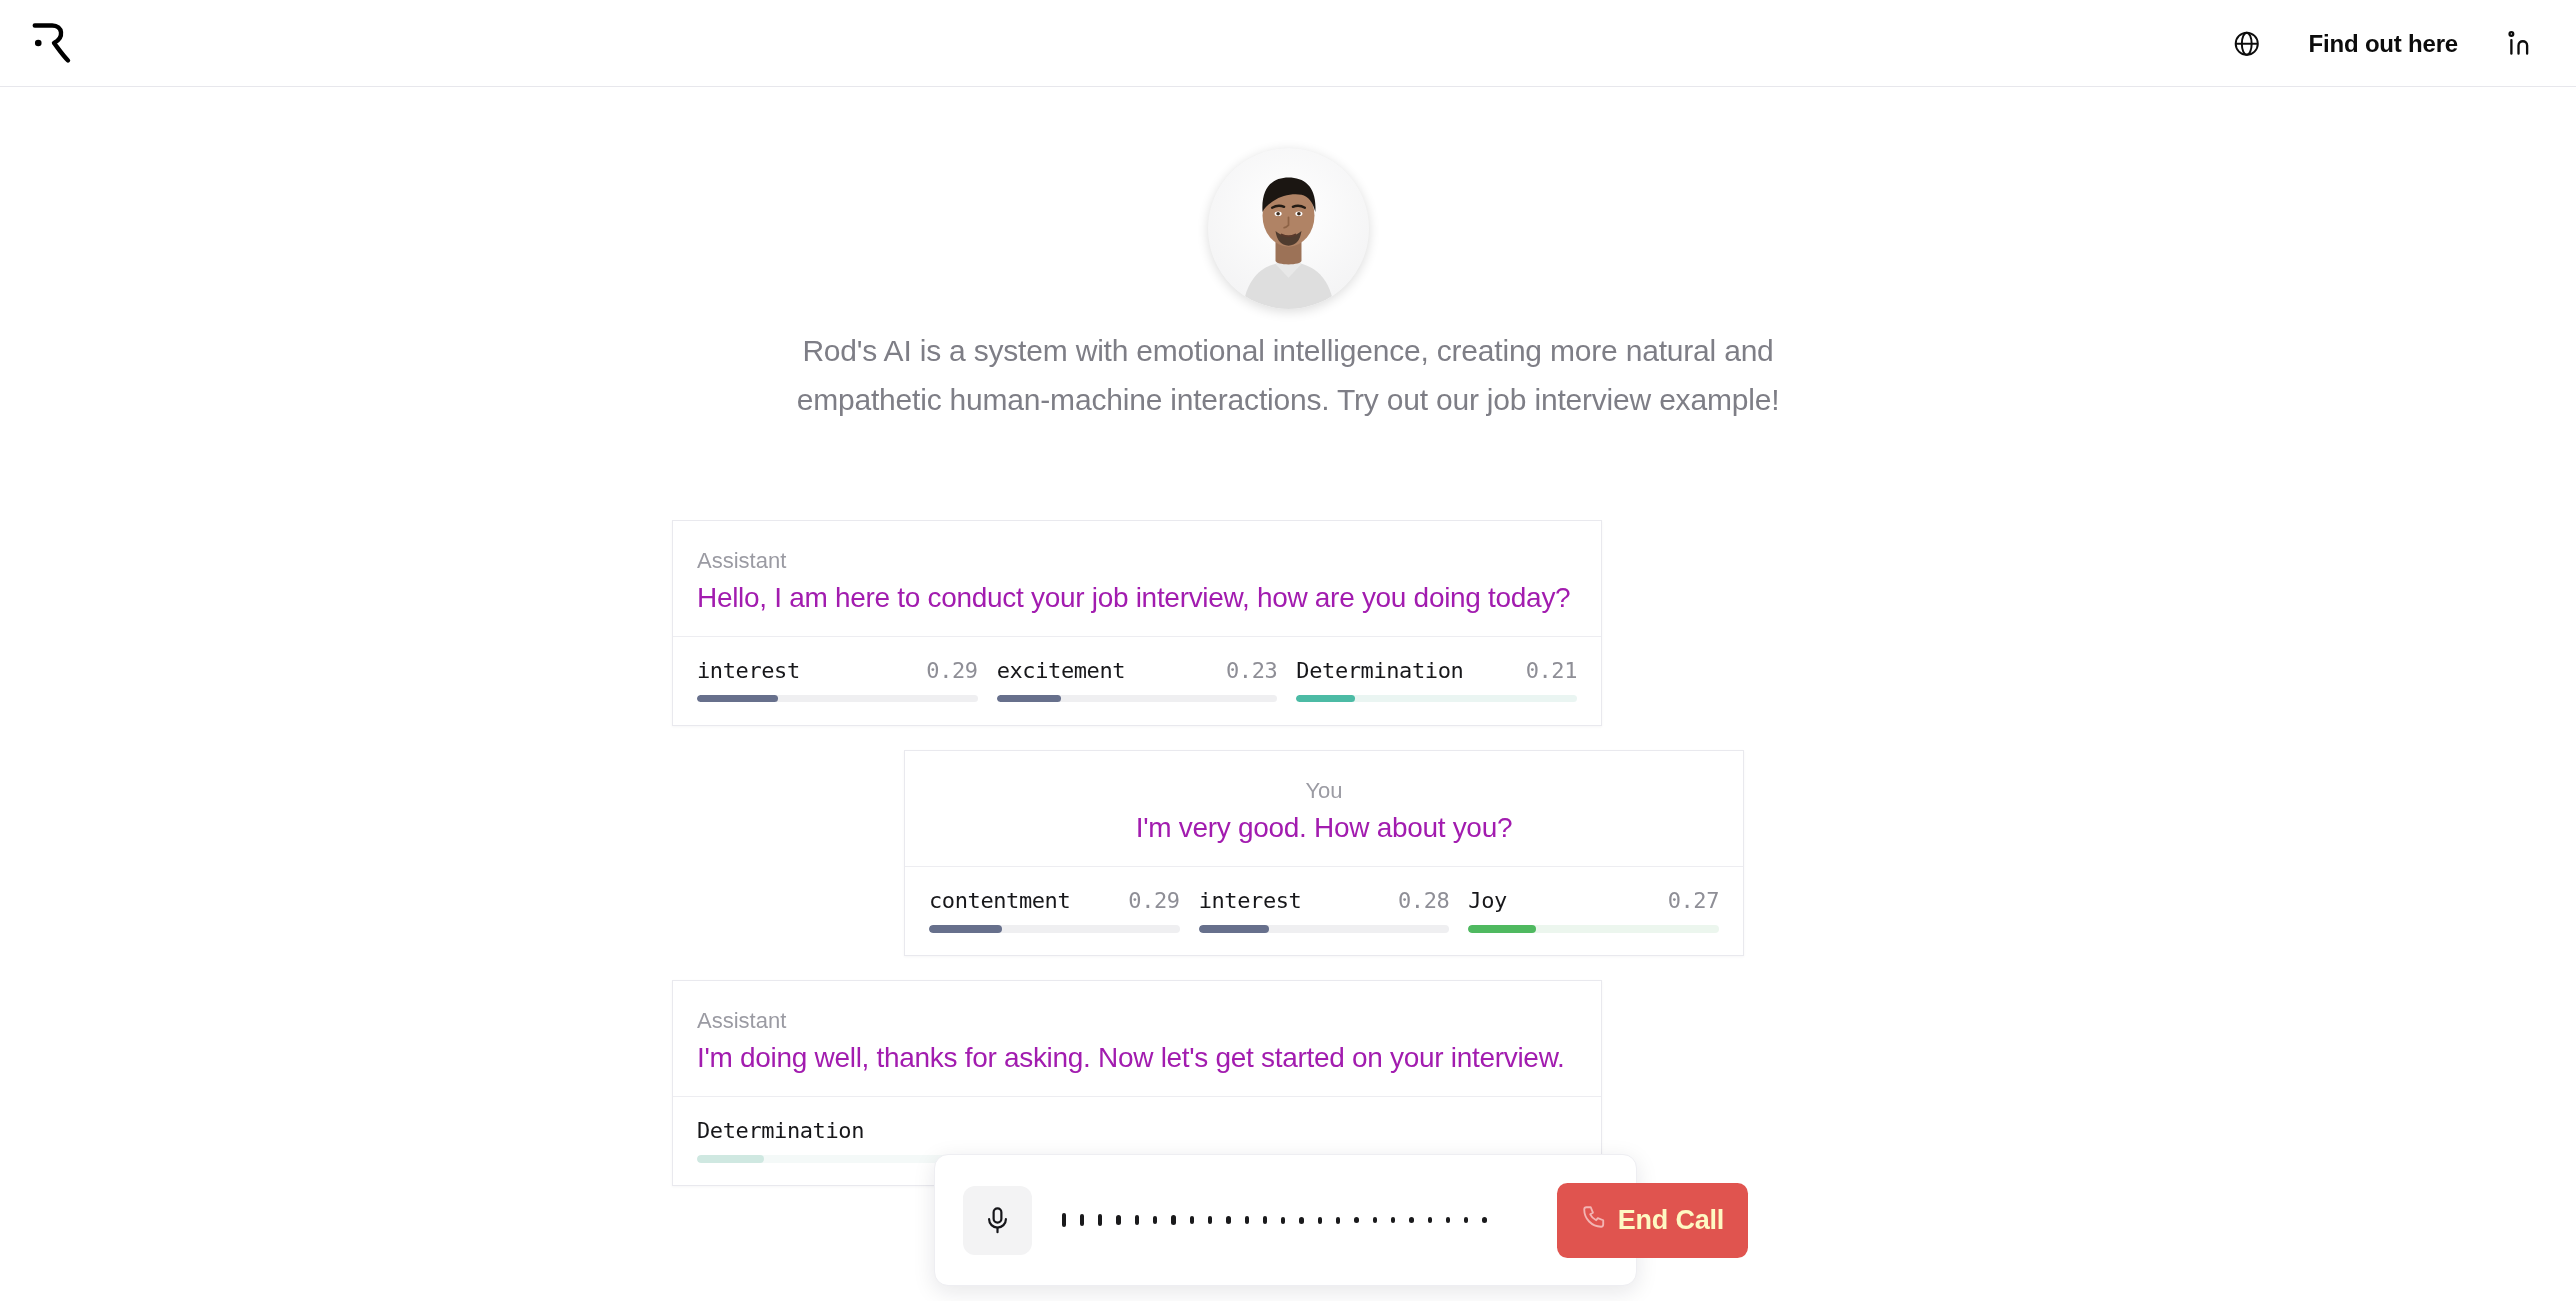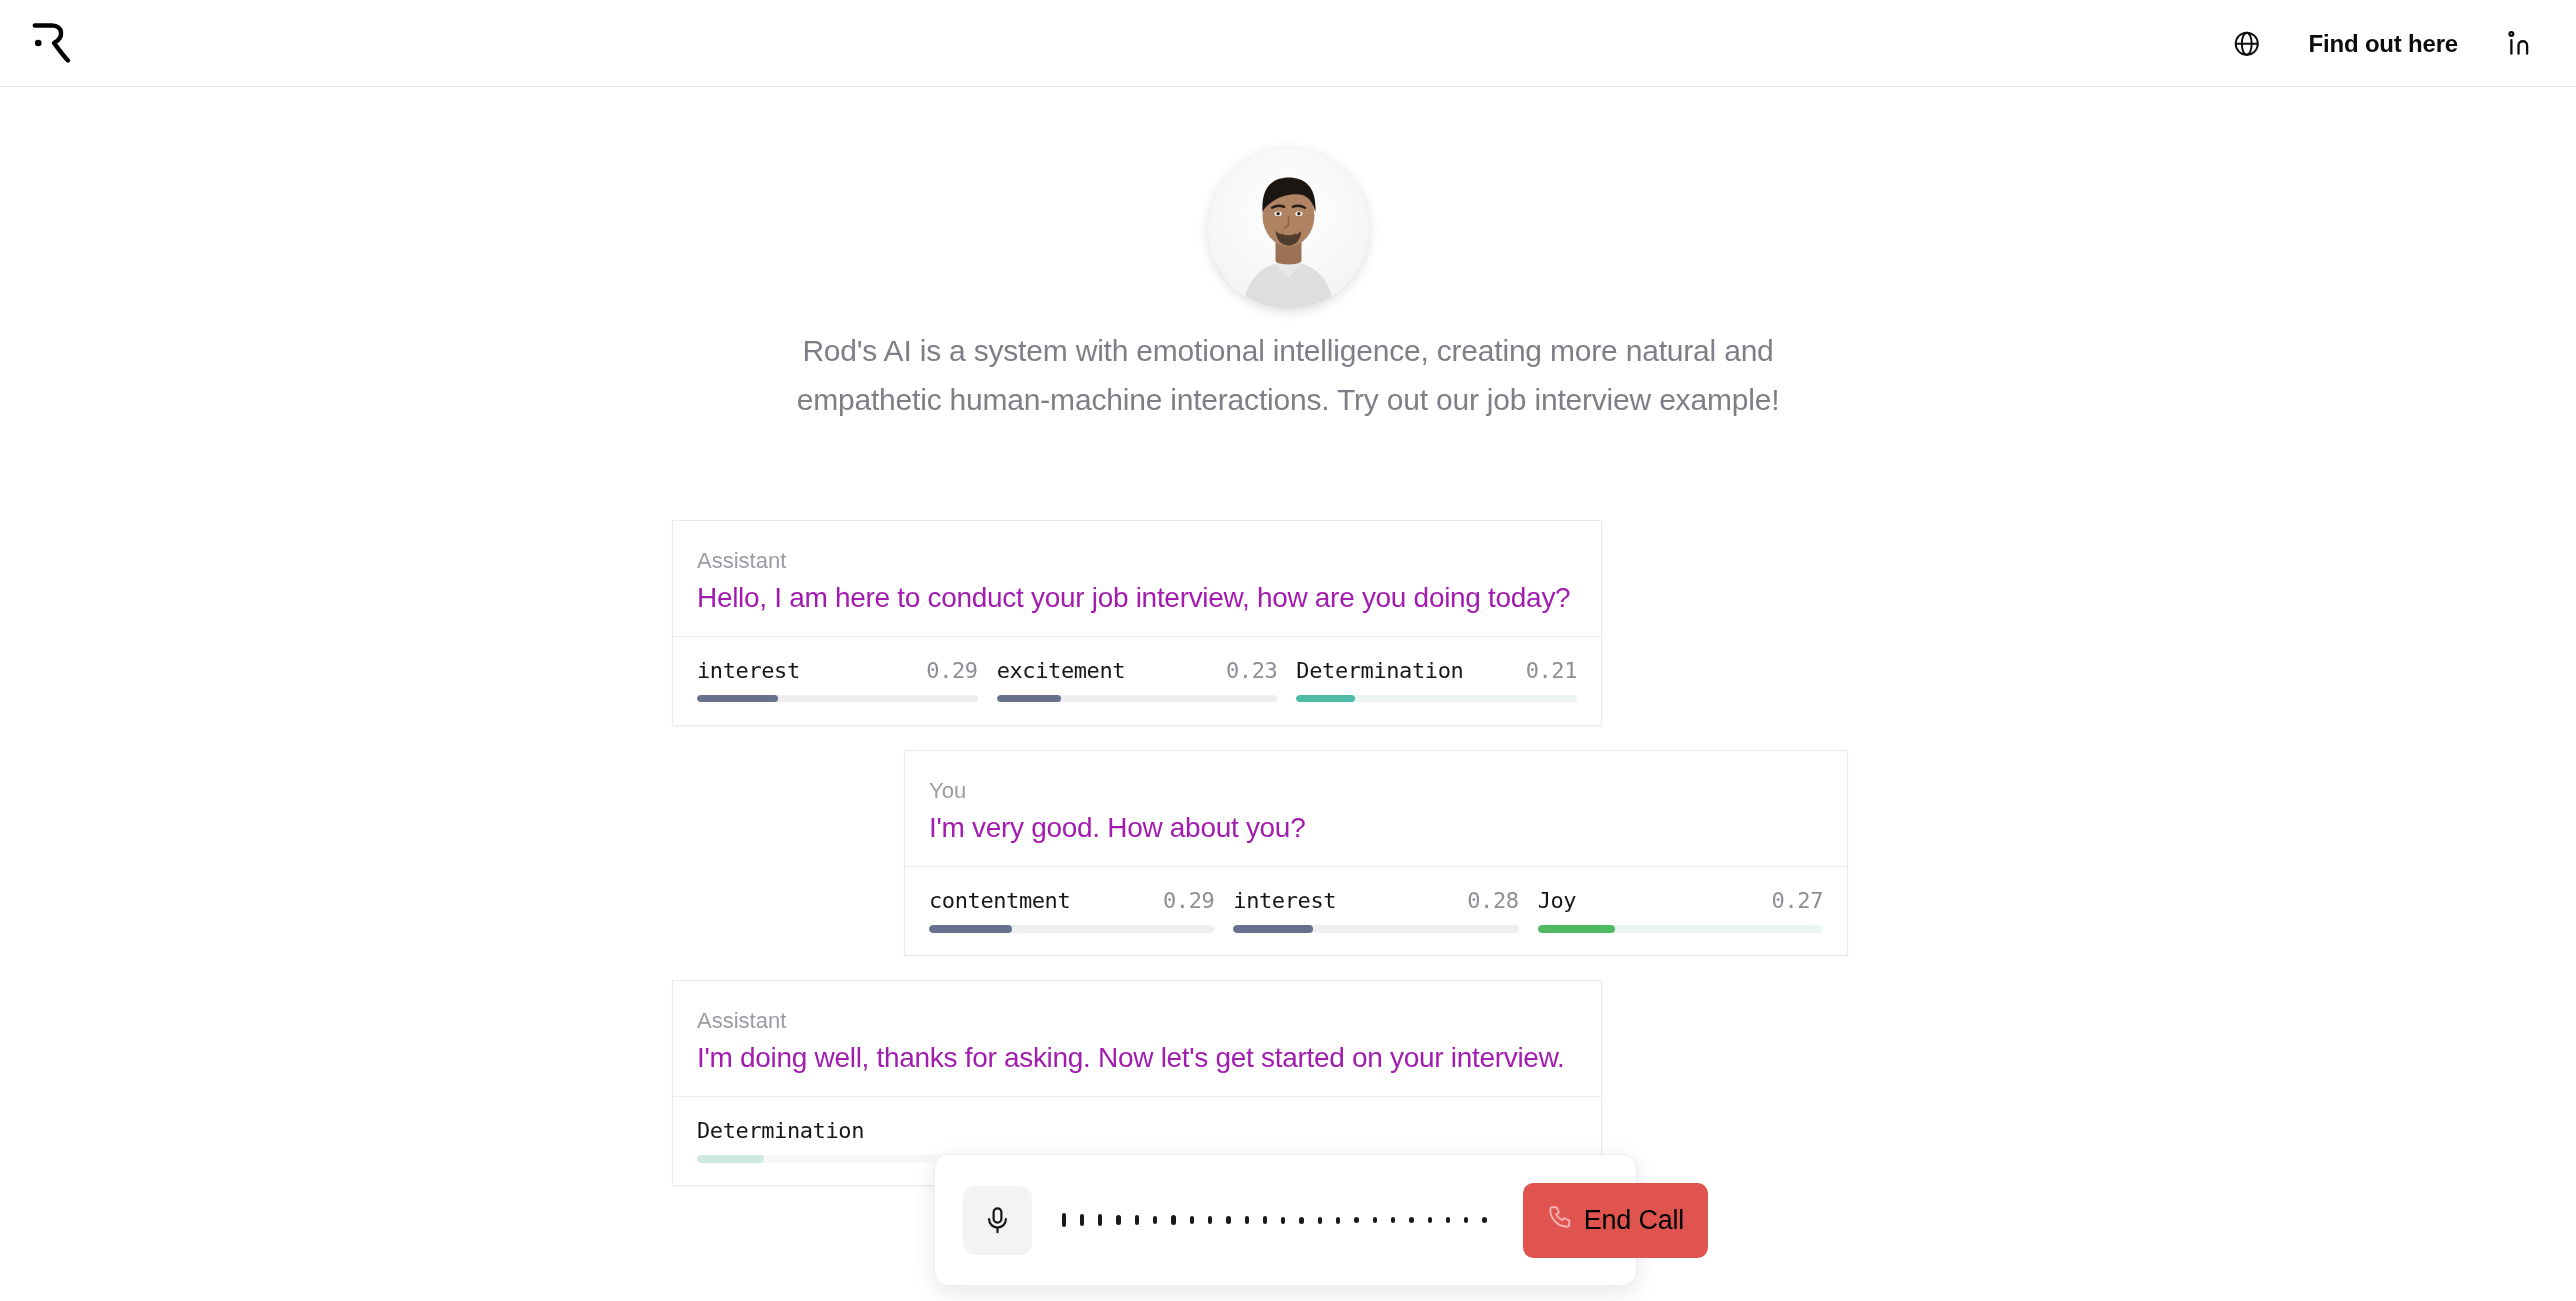--- a/index.html
+++ b/index.html
@@ -120,22 +120,23 @@
     border: 1.7px solid #e9e9ee;
     border-radius: 0;
     box-shadow: 0 0.9px 2.6px rgba(16,16,40,0.04);
     overflow: hidden;
   }
   .msg-card.assistant {
     width: 930px;
     margin-left: 0;
   }
   .msg-card.user {
-    width: 944px;
+    width: 840px;
     margin-left: 232px;
+    text-align: center;
   }
   .msg-body {
     padding: 26px 24px 19px 24px;
   }
   .role {
     font-size: 22px;
     color: #9b9ba3;
     line-height: 28px;
     letter-spacing: 0px;
     margin-bottom: 4.3px;
@@ -237,32 +238,33 @@
     background: #1a1a1c;
     border-radius: 2.6px;
     margin-right: 14px;
     flex: 0 0 auto;
   }
   .end-call {
     flex: 0 0 auto;
     height: 75px;
     border-radius: 10.4px;
     background: #e0544f;
-    color: #000000;
+    color: #fef9c3;
     display: flex;
     align-items: center;
     justify-content: center;
     gap: 10.4px;
     padding: 0 24px;
     font-size: 27px;
-    font-weight: 400;
+    font-weight: 700;
     letter-spacing: -0.2px;
     cursor: pointer;
     border: none;
     font-family: "Liberation Sans", sans-serif;
+    margin-left: 34px;
   }
 </style>
 </head>
 <body>
 
 <div class="header">
 
   <div class="brand">
     <svg width="56" height="56" viewBox="0 0 64 64" aria-hidden="true">
       <path d="M10 12 H30 C42 12 44 26 32 32 C38 40 42 46 48 52" fill="none" stroke="#000000" stroke-width="5" stroke-linecap="round" stroke-linejoin="round"></path>

